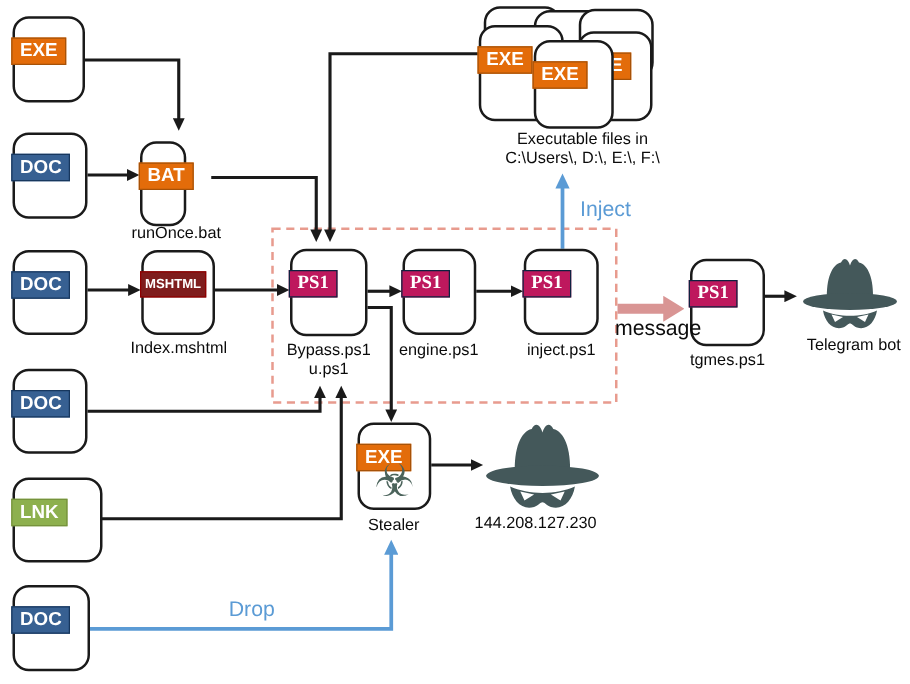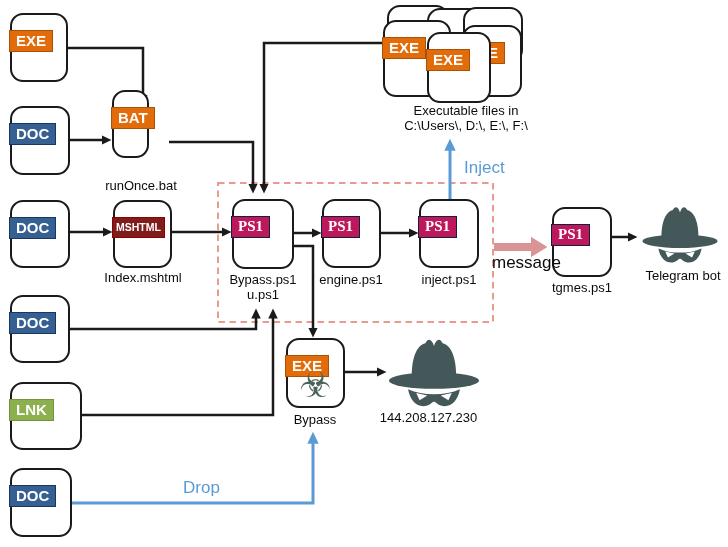--- a/index.html
+++ b/index.html
@@ -83,21 +83,21 @@
   </div>
 
   <div class="box" style="left:10px;top:382px;width:72px;height:68px;padding-left:14px;">
     <span class="badge badge-lnk">LNK</span>
   </div>
 
   <div class="box" style="left:10px;top:468px;width:62px;height:69px;">
     <span class="badge badge-doc">DOC</span>
   </div>
 
-  <div class="box" style="left:112px;top:90px;width:37px;height:68px;">
+  <div class="box" style="left:112px;top:113px;width:37px;height:68px;">
     <span class="badge badge-exe">BAT</span>
   </div>
   <div class="caption" style="left:100px;top:178px;width:82px;">runOnce.bat</div>
 
   <div class="box" style="left:113px;top:200px;width:59px;height:68px;">
     <span class="badge badge-mshtml">MSHTML</span>
   </div>
   <div class="caption" style="left:98px;top:270px;width:90px;">Index.mshtml</div>
 
   <div class="box" style="left:232px;top:199px;width:62px;height:70px;">
@@ -133,21 +133,21 @@
   <div class="box" style="left:427px;top:32px;width:64px;height:71px;">
     <span class="badge badge-exe">EXE</span>
   </div>
   <div class="caption" style="left:381px;top:118px;width:170px;">C:\Users\, D:\, E:\, F:\</div>
   <div class="caption" style="left:381px;top:103px;width:170px;">Executable files in</div>
 
   <div class="box" style="left:286px;top:338px;width:59px;height:70px;">
     <span class="badge badge-exe">EXE</span>
     <div class="bio">☣</div>
   </div>
-  <div class="caption" style="left:275px;top:412px;width:80px;">Bypass</div>
+  <div class="caption" style="left:275px;top:412px;width:80px;">Stealer</div>
 
   <svg class="spy" style="left:386px;top:334px;" width="96" height="76" viewBox="0 0 100 78" xmlns="http://www.w3.org/2000/svg">
     <g fill="#44585A">
       <path d="M27 47 C26 25 32 11 41 9 C44 3 48 5 50 12 C52 5 56 3 59 9 C68 11 74 25 73 47 Z"></path>
       <ellipse cx="50" cy="48" rx="47" ry="8.5"></ellipse>
       <path d="M23 57 C38 64 62 64 77 57 C75 69 67 77 57 74 C53 72.5 52 70 50 70 C48 70 47 72.5 43 74 C33 77 25 69 23 57 Z"></path>
     </g>
     <g fill="#ffffff">
       <path d="M31.5 61 L43 63.5 L35 68.5 Z"></path>
       <path d="M68.5 61 L57 63.5 L65 68.5 Z"></path>

